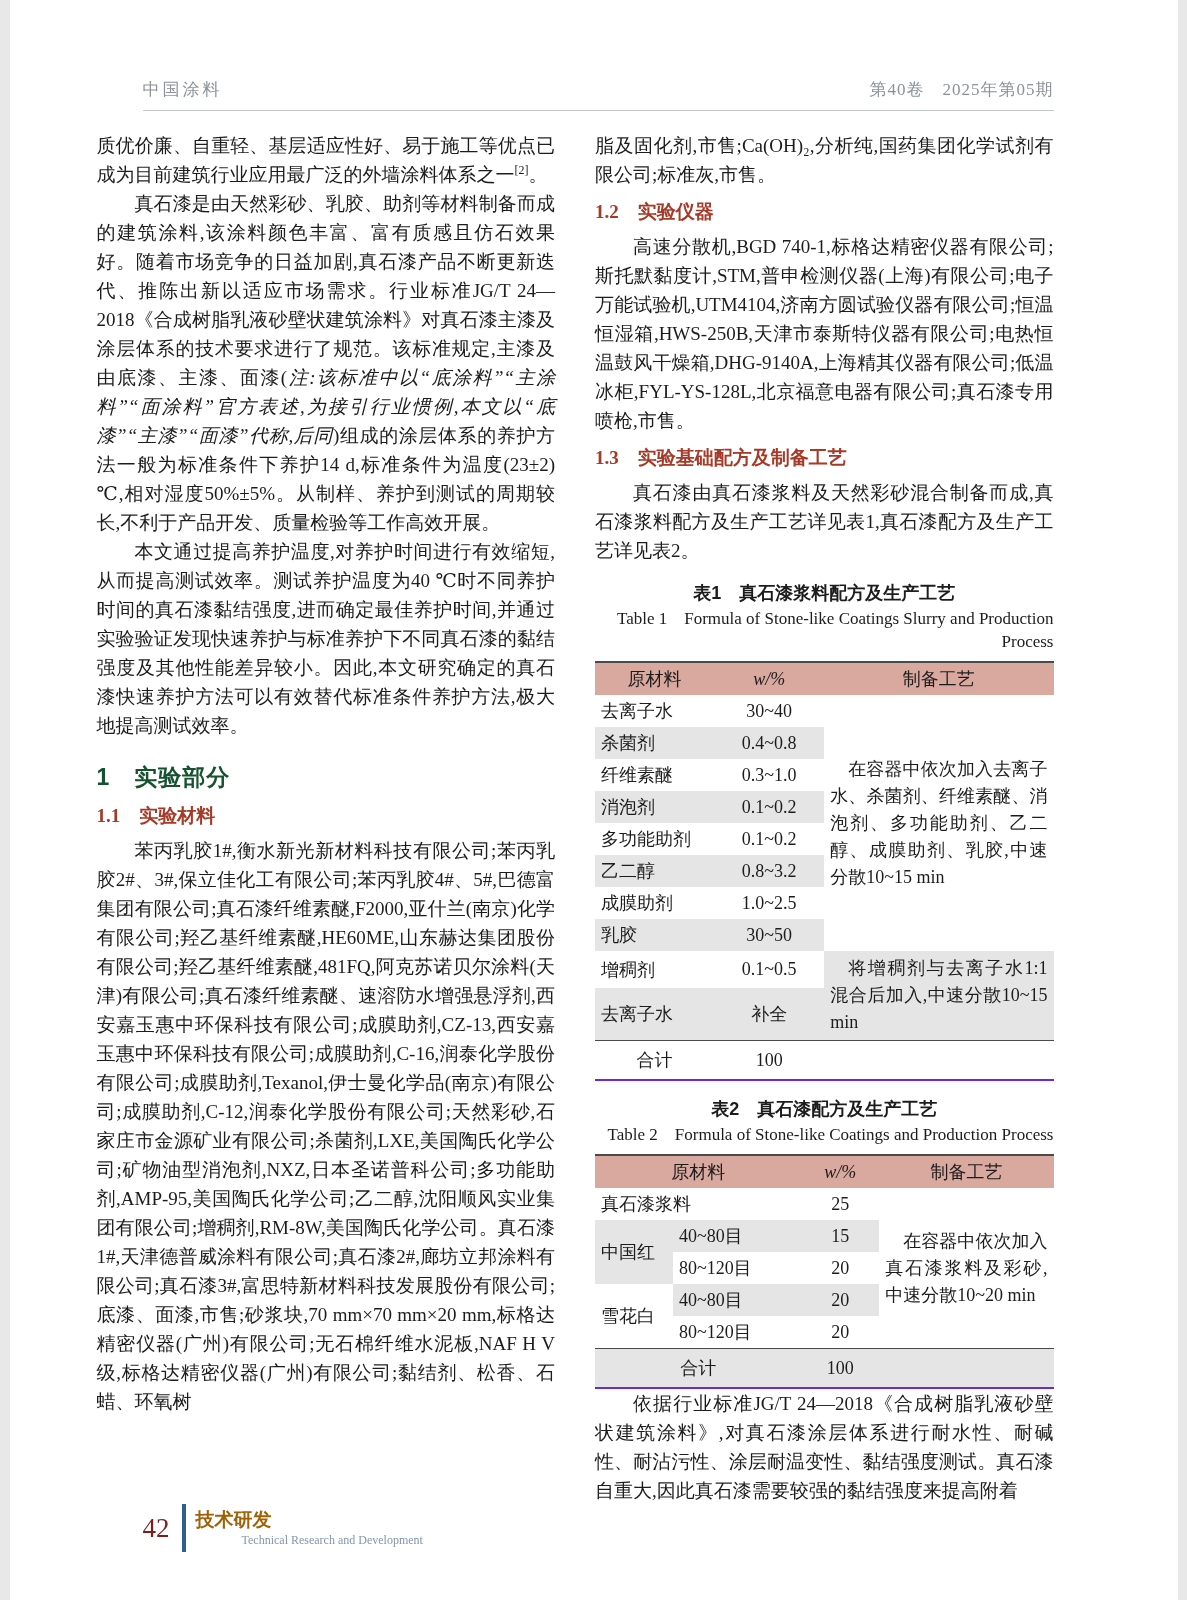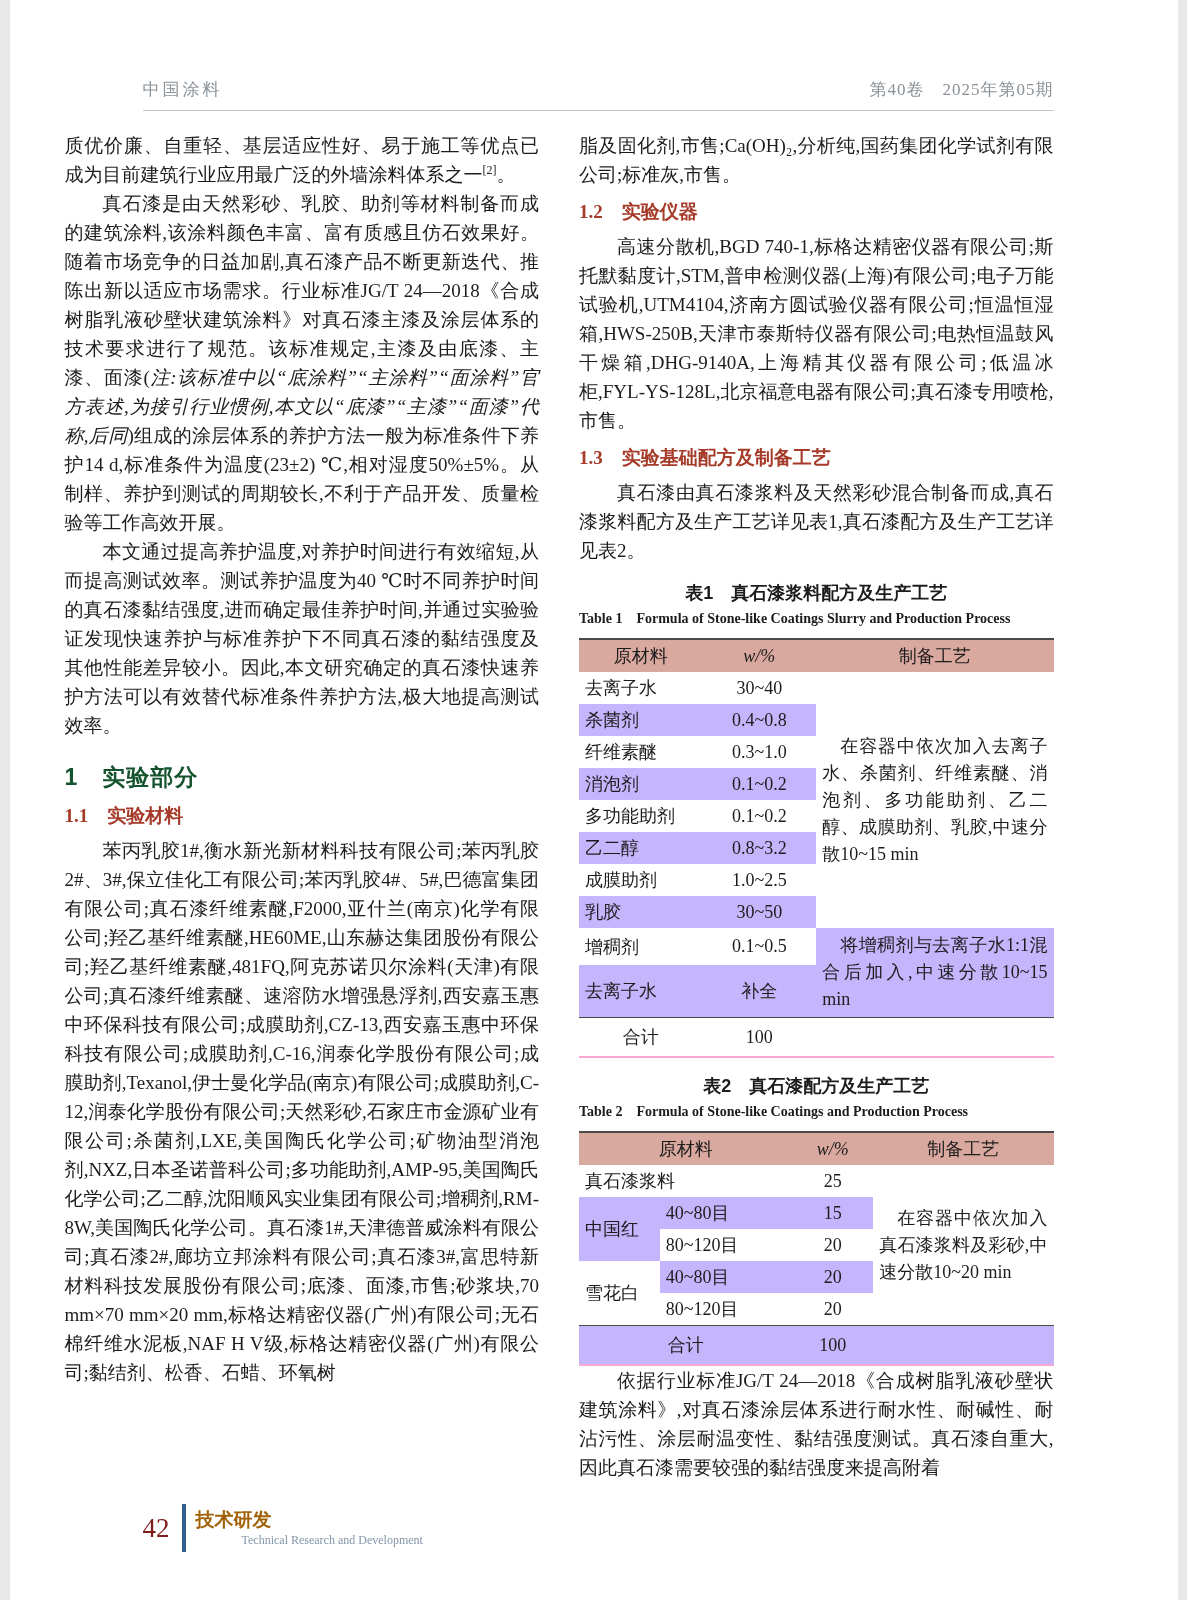--- a/index.html
+++ b/index.html
@@ -14,21 +14,21 @@
   }
   
   .runhead{
     margin:78px 124px 0 133px;
     display:flex;justify-content:space-between;align-items:baseline;
     font-size:17px;color:#8b9298;letter-spacing:3px;
   }
   .runhead .issue{letter-spacing:1px;}
   .headrule{margin:9px 124px 0 133px;border:0;border-top:1px solid #c3c8cc;height:0;}
   
-  .columns{display:flex;gap:40px;margin:20px 124px 0 55px;}
+  .columns{display:flex;gap:40px;margin:20px 124px 0 87px;}
   .col{flex:1;min-width:0;}
   p.body{
     margin:0;font-size:19px;line-height:29px;text-align:justify;
     text-justify:inter-ideograph;
   }
   p.body.ind{text-indent:2em;}
   .note{font-style:italic;}
   sup{font-size:12px;line-height:0;}
   
   .h-red1{
@@ -40,35 +40,35 @@
     margin:10px 0 7px 0;color:#a53a28;
     font-family:Liberation Serif, serif;
     font-size:19px;font-weight:bold;
   }
   
   .tcap-zh{
     margin:16px 0 2px 0;text-align:center;font-weight:bold;font-size:18px;
     font-family:"Liberation Sans","DejaVu Sans",sans-serif;
   }
   .tcap-en{
-    margin:2px 0 8px 0;text-align:left;font-weight:bold;font-size:14px;
+    margin:2px 0 8px 0;text-align:right;font-weight:normal;font-size:17px;
     line-height:23px;
     font-family:"Liberation Serif","DejaVu Serif",serif;
   }
   
   table.ftable{
     width:100%;border-collapse:collapse;table-layout:fixed;
     font-size:18px;
-    border-top:2px solid #4a4a4a;border-bottom:2px solid #f9a8d4;
+    border-top:2px solid #4a4a4a;border-bottom:2px solid #6d28d9;
   }
   table.ftable td,table.ftable th{
     padding:4px 6px;font-weight:normal;vertical-align:middle;
   }
   .hdr{background:#d9a89e;text-align:center;}
-  .pinkc{background:#c4b5fd;}
+  .pinkc{background:#e5e5e5;}
   .tl{text-align:left;padding-left:14px;}
   .tc{text-align:center;}
   .wcol{font-style:italic;}
   td.proc{
     text-align:justify;text-indent:1em;line-height:27px;padding:2px 8px;
   }
   tr.row-tall td{height:44px;}
   tr.row-total td{border-top:1px solid #4a4a4a;height:30px;}
   
   .pagefoot{

